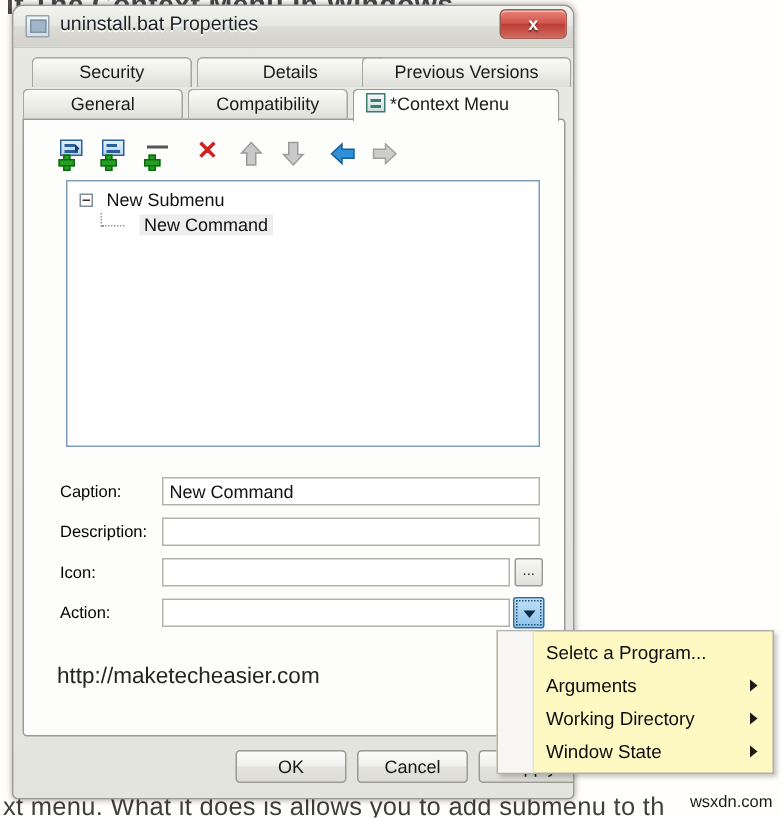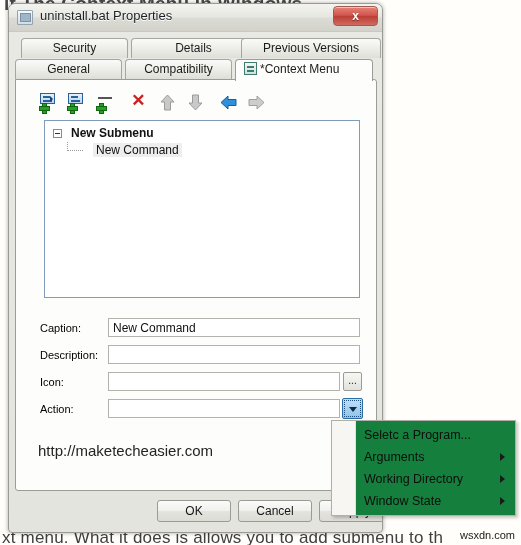--- a/index.html
+++ b/index.html
@@ -304,21 +304,21 @@
   }
   .btn-ok { left: 128px; }
   .btn-cancel { left: 209px; }
   .btn-apply { left: 290px; }
 
   
   #ctxmenu {
     position: absolute;
     left: 331px; top: 420px;
     width: 185px;
-    background: #15803d;
+    background: #fef9c3;
     border: 1px solid #b0afa9;
     box-shadow: 2px 2px 3px rgba(0,0,0,.22);
     padding: 3px 0;
   }
   #ctxmenu .gutter {
     position: absolute; left: 0; top: 0; bottom: 0; width: 24px;
     background: #f7f6f3;
     border-right: 1px solid #e2e1dc;
   }
   .mi {
@@ -412,21 +412,21 @@
           </svg>
         </span>
         <span class="tbtn">
           <svg class="ico-triangle" width="17" height="17" viewBox="0 0 17 17">
             <polygon points="16,8.5 9,2 9,5.5 1,5.5 1,11.5 9,11.5 9,15" fill="#cdcdcd" stroke="#a0a0a0" stroke-width="1"></polygon>
           </svg>
         </span>
       </div>
 
       <div class="tree">
-        <div class="tree-node tree-root" style="margin-top:4px;font-weight:bold;">
+        <div class="tree-node tree-root" style="margin-top:4px;">
           <span class="expander"></span>
           <span>New Submenu</span>
         </div>
         <div class="tree-node tree-child">
           <span class="dotline"></span>
           <span class="dotline2"></span>
           <span class="sel">New Command</span>
         </div>
       </div>
 

